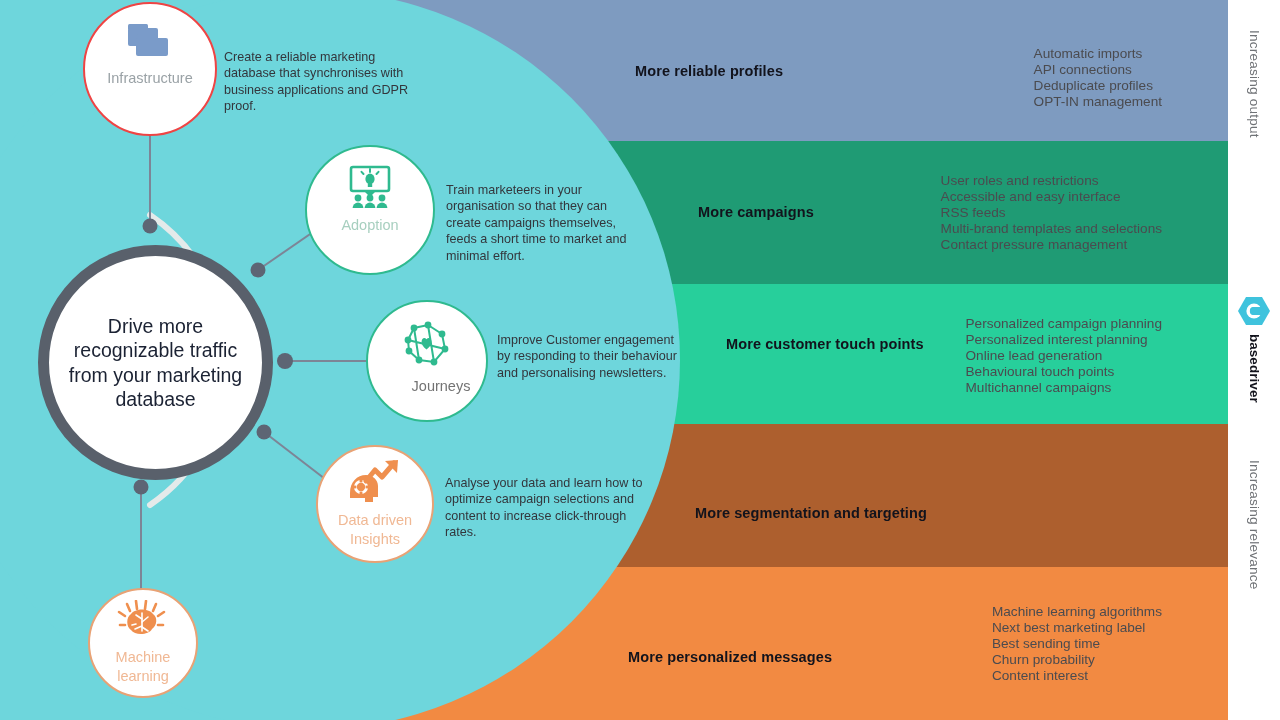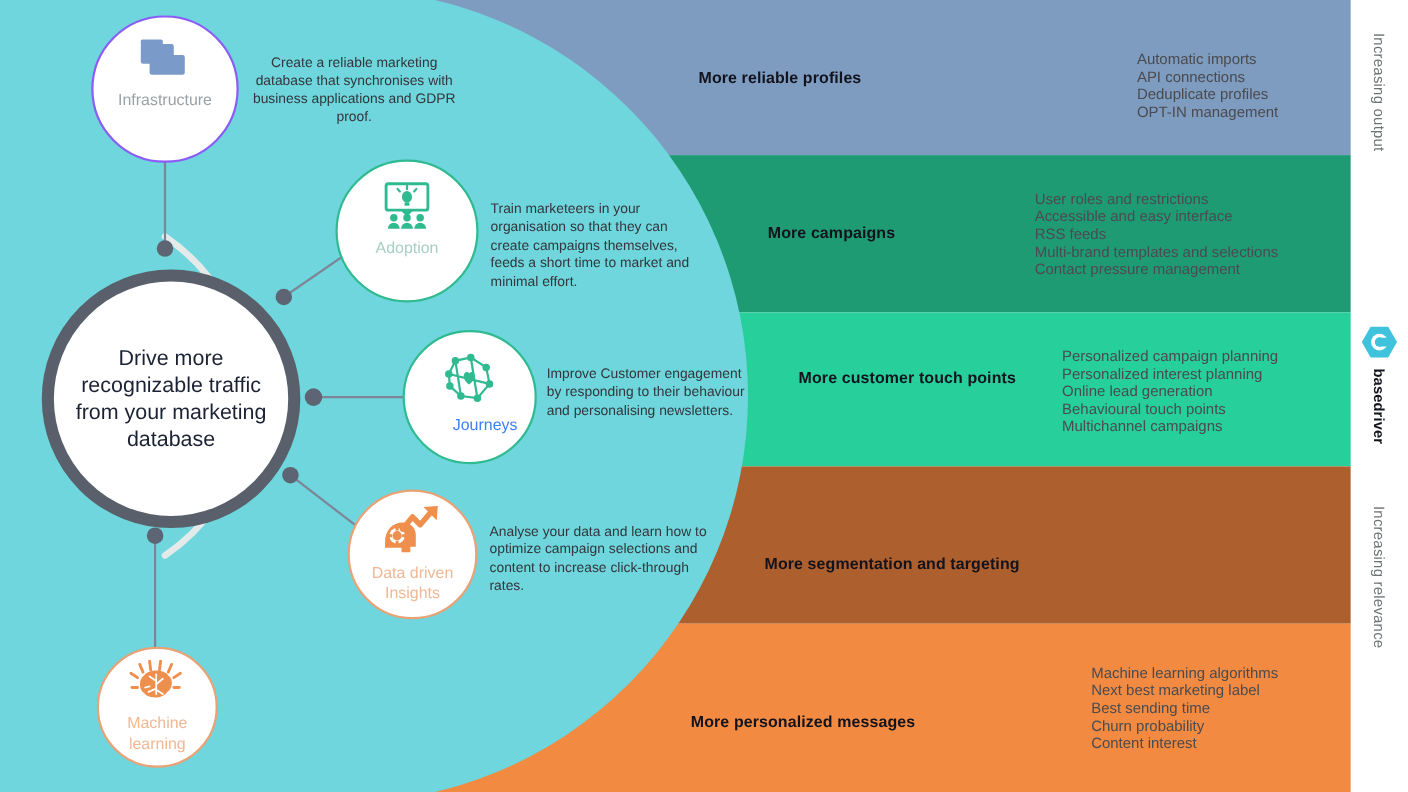--- a/index.html
+++ b/index.html
@@ -70,26 +70,26 @@
     box-sizing:border-box;
     display:flex;flex-direction:column;align-items:center;justify-content:flex-start;
   }
   .node .ico{display:block;margin-top:14px;}
   .node .node-label{
     text-align:center;
     font-size:14.5px;line-height:17px;
     margin-top:4px;
   }
 
-  .node-infrastructure{left:83px;top:14px;width:134px;height:134px;border:2px solid #8b5cf6;}
+  .node-infrastructure{left:83px;top:2px;width:134px;height:134px;border:2px solid #ef4444;}
   .node-infrastructure .node-label{color:#9aa2a6;}
   .node-adoption{left:305px;top:145px;width:130px;height:130px;border:2.5px solid #2fba8f;}
   .node-adoption .node-label{color:#a7cfbf;}
   .node-journeys{left:366px;top:300px;width:122px;height:122px;border:2.5px solid #2fba8f;}
-  .node-journeys .node-label{color:#3b82f6;margin-left:28px;}
+  .node-journeys .node-label{color:#737373;margin-left:28px;}
   .node-insights{left:316px;top:445px;width:118px;height:118px;border:2.5px solid #e8a275;}
   .node-insights .node-label{color:#f0b894;}
   .node-machine{left:88px;top:588px;width:110px;height:110px;border:2.5px solid #e8a275;}
   .node-machine .node-label{color:#f0b894;}
 
   
   .desc{
     position:absolute;
     font-size:12.6px;line-height:16.4px;
     color:#33363c;
@@ -201,21 +201,21 @@
     <span class="ico">
       <svg width="52" height="44" viewBox="0 0 52 44">
         <rect x="4" y="6" width="20" height="6" rx="1.5" fill="#7a9bc9"></rect>
         <rect x="4" y="10" width="30" height="18" rx="2" fill="#7a9bc9"></rect>
         <rect x="12" y="16" width="20" height="5" rx="1.5" fill="#7a9bc9"></rect>
         <rect x="12" y="20" width="32" height="18" rx="2" fill="#7a9bc9"></rect>
       </svg>
     </span>
     <div class="node-label">Infrastructure</div>
   </div>
-  <div class="desc" style="left:224px;top:49px;width:196px;text-align:center;">Create a reliable marketing database that synchronises with business applications and GDPR proof.</div>
+  <div class="desc" style="left:224px;top:49px;width:196px;">Create a reliable marketing database that synchronises with business applications and GDPR proof.</div>
 
   <div class="node node-adoption">
     <span class="ico">
       <svg width="56" height="48" viewBox="0 0 56 48">
         <g fill="none" stroke="#2fba8f" stroke-width="2.6">
           <rect x="9" y="6" width="38" height="24" rx="2"></rect>
         </g>
         <path d="M22 30 L28 36 L34 30 Z" fill="#2fba8f"></path>
         <path d="M28 11 l0 -3 M21.5 13 l-2 -2.2 M34.5 13 l2 -2.2" stroke="#2fba8f" stroke-width="2" stroke-linecap="round"></path>
         <ellipse cx="28" cy="18" rx="4.6" ry="5.4" fill="#2fba8f"></ellipse>

